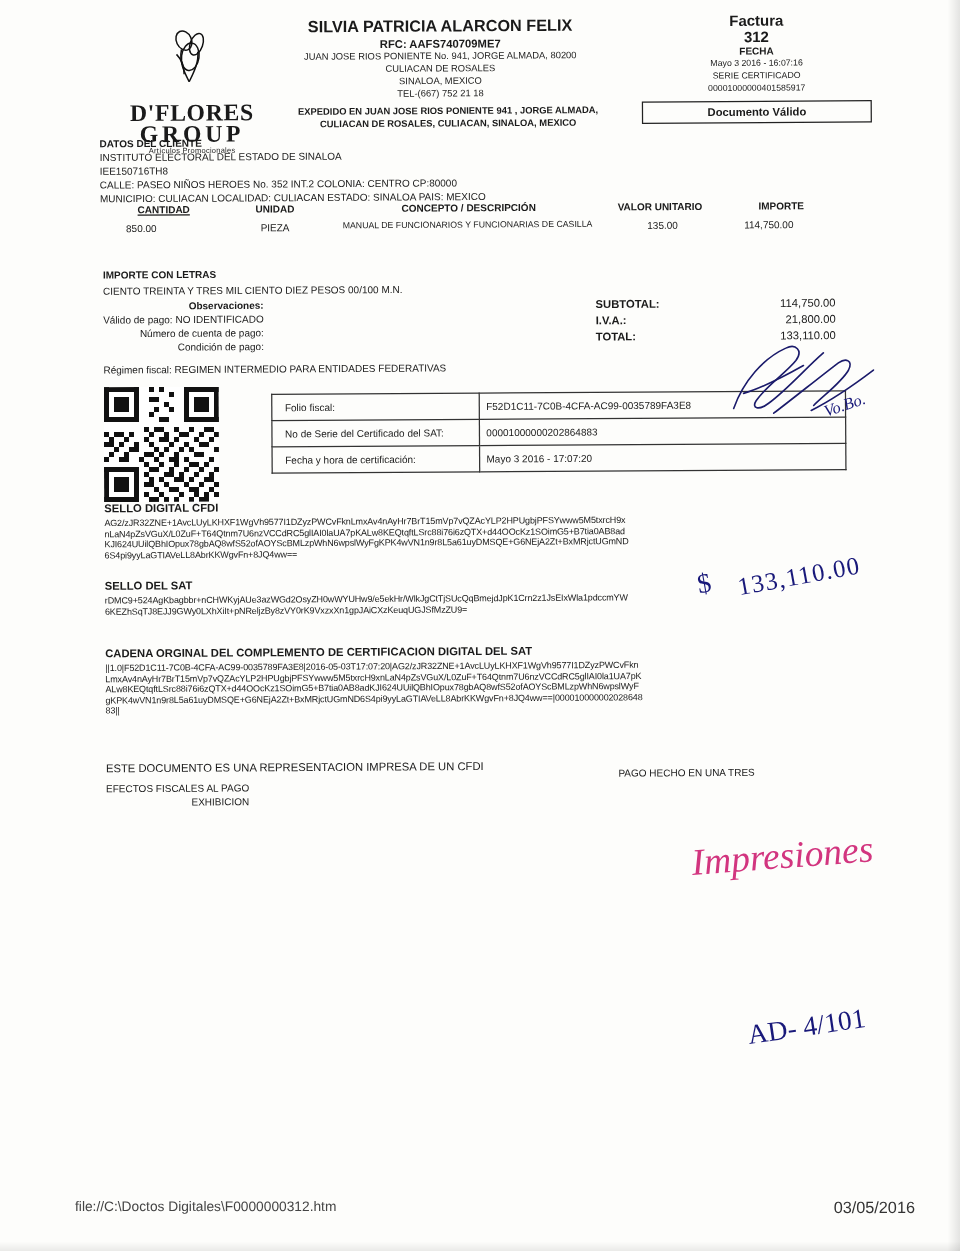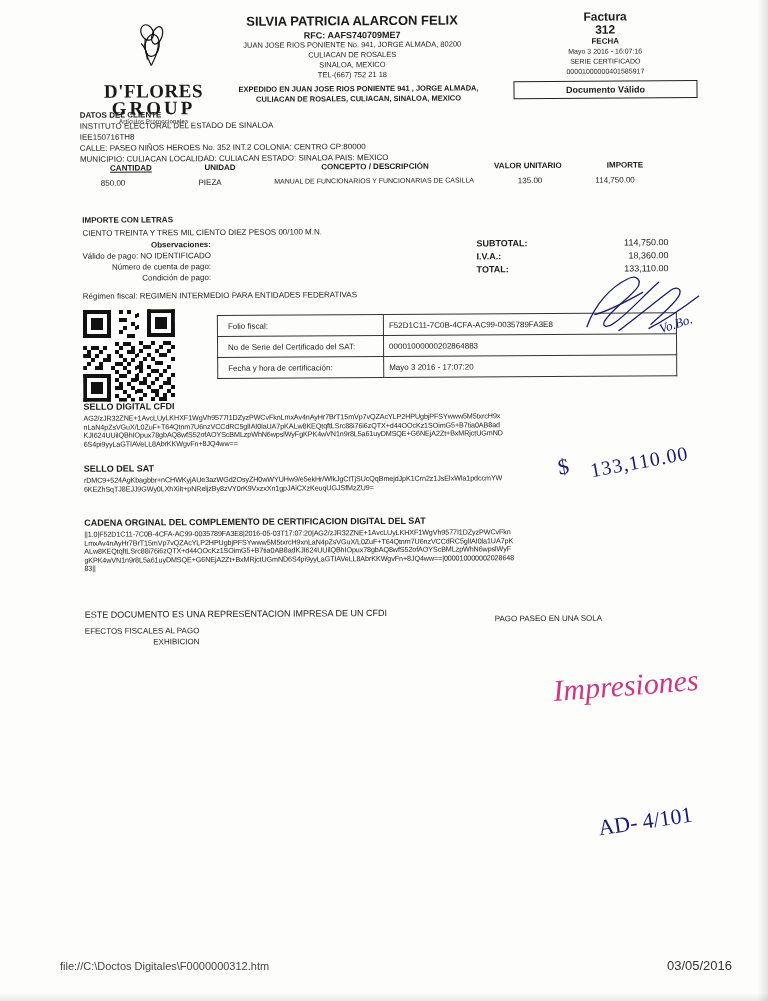--- a/index.html
+++ b/index.html
@@ -255,21 +255,21 @@
     <div class="abs col-head">
       <span class="abs t8 b c" style="left:88px; width:90px;text-decoration:underline;">CANTIDAD</span>
       <span class="abs t8 b c" style="left:182px; width:80px;">UNIDAD</span>
       <span class="abs t8 b c" style="left:262px; width:230px;">CONCEPTO / DESCRIPCIÓN</span>
       <span class="abs t8 b c" style="left:480px; width:100px;">VALOR UNITARIO</span>
       <span class="abs t8 b c" style="left:582px; width:90px;">IMPORTE</span>
     </div>
 
     <div class="abs tbl-row">
       <span class="abs t8 c" style="left:80px; width:70px;">850.00</span>
-      <span class="abs t8 c" style="left:172px; width:80px;">PIEZA</span>
+      <span class="abs t8 c" style="left:182px; width:80px;">PIEZA</span>
       <span class="abs t7 c" style="left:244px; width:264px;">MANUAL DE FUNCIONARIOS Y FUNCIONARIAS DE CASILLA</span>
       <span class="abs t8 c" style="left:492px; width:80px;">135.00</span>
       <span class="abs t8 c" style="left:572px; width:90px;">114,750.00</span>
     </div>
 
     <div class="abs letras-lbl t8 b">IMPORTE CON LETRAS</div>
     <div class="abs letras-val t8">CIENTO TREINTA Y TRES MIL CIENTO DIEZ PESOS 00/100 M.N.</div>
 
     <div class="abs obs">
       <div class="t8 b">Observaciones:</div>
@@ -278,21 +278,21 @@
       <div class="t8">Condición de pago:</div>
     </div>
 
     <div class="abs totals-lbl">
       <div class="t9 b">SUBTOTAL:</div>
       <div class="t9 b">I.V.A.:</div>
       <div class="t9 b">TOTAL:</div>
     </div>
     <div class="abs totals-val">
       <div class="t9">114,750.00</div>
-      <div class="t9">18,360.00</div>
+      <div class="t9">21,800.00</div>
       <div class="t9">133,110.00</div>
     </div>
 
     <div class="abs regimen t8">Régimen fiscal: REGIMEN INTERMEDIO PARA ENTIDADES FEDERATIVAS</div>
 
     <div class="abs qr">
       <svg width="92" height="92" viewBox="0 0 23 23" shape-rendering="crispEdges">
         <rect width="23" height="23" fill="#fff"></rect>
         <g fill="#111">
           <rect x="0" y="0" width="7" height="1"></rect>
@@ -440,21 +440,21 @@
     <div class="abs cadena">
       <div class="sec-title">CADENA ORGINAL DEL COMPLEMENTO DE CERTIFICACION DIGITAL DEL SAT</div>
       <div class="blob" style="margin-top:3px">||1.0|F52D1C11-7C0B-4CFA-AC99-0035789FA3E8|2016-05-03T17:07:20|AG2/zJR32ZNE+1AvcLUyLKHXF1WgVh9577I1DZyzPWCvFknLmxAv4nAyHr7BrT15mVp7vQZAcYLP2HPUgbjPFSYwww5M5txrcH9xnLaN4pZsVGuX/L0ZuF+T64Qtnm7U6nzVCCdRC5glIAI0la1UA7pKALw8KEQtqftLSrc88i76i6zQTX+d44OOcKz1SOimG5+B7tia0AB8adKJI624UUilQBhIOpux78gbAQ8wfS52ofAOYScBMLzpWhN6wpslWyFgKPK4wVN1n9r8L5a61uyDMSQE+G6NEjA2Zt+BxMRjctUGmND6S4pi9yyLaGTIAVeLL8AbrKKWgvFn+8JQ4ww==|00001000000202864883||</div>
     </div>
 
     <div class="abs foot1 t9">ESTE DOCUMENTO ES UNA REPRESENTACION IMPRESA DE UN CFDI</div>
     <div class="abs foot2">
       <div class="t8">EFECTOS FISCALES AL PAGO</div>
       <div class="t8">EXHIBICION</div>
     </div>
-    <div class="abs foot3 t8">PAGO PASEO EN UNA SOLA</div>
+    <div class="abs foot3 t8">PAGO HECHO EN UNA TRES</div>
 
     <div class="abs sig1">
       <svg width="160" height="70" viewBox="0 0 160 70">
         <g fill="none" stroke="#1b1b6b" stroke-width="1.3" stroke-linecap="round">
           <path d="M28 58 C36 36, 52 18, 70 10 C78 6, 84 12, 78 20 C70 30, 54 40, 46 52 C42 58, 48 60, 56 54 C70 44, 86 26, 100 14"></path>
           <path d="M36 46 C50 42, 66 34, 84 24"></path>
           <path d="M60 62 C76 50, 96 34, 112 22 C118 18, 124 20, 120 28 C114 38, 100 48, 92 56"></path>
           <path d="M90 60 C106 52, 124 40, 140 28"></path>
         </g>
       </svg>

